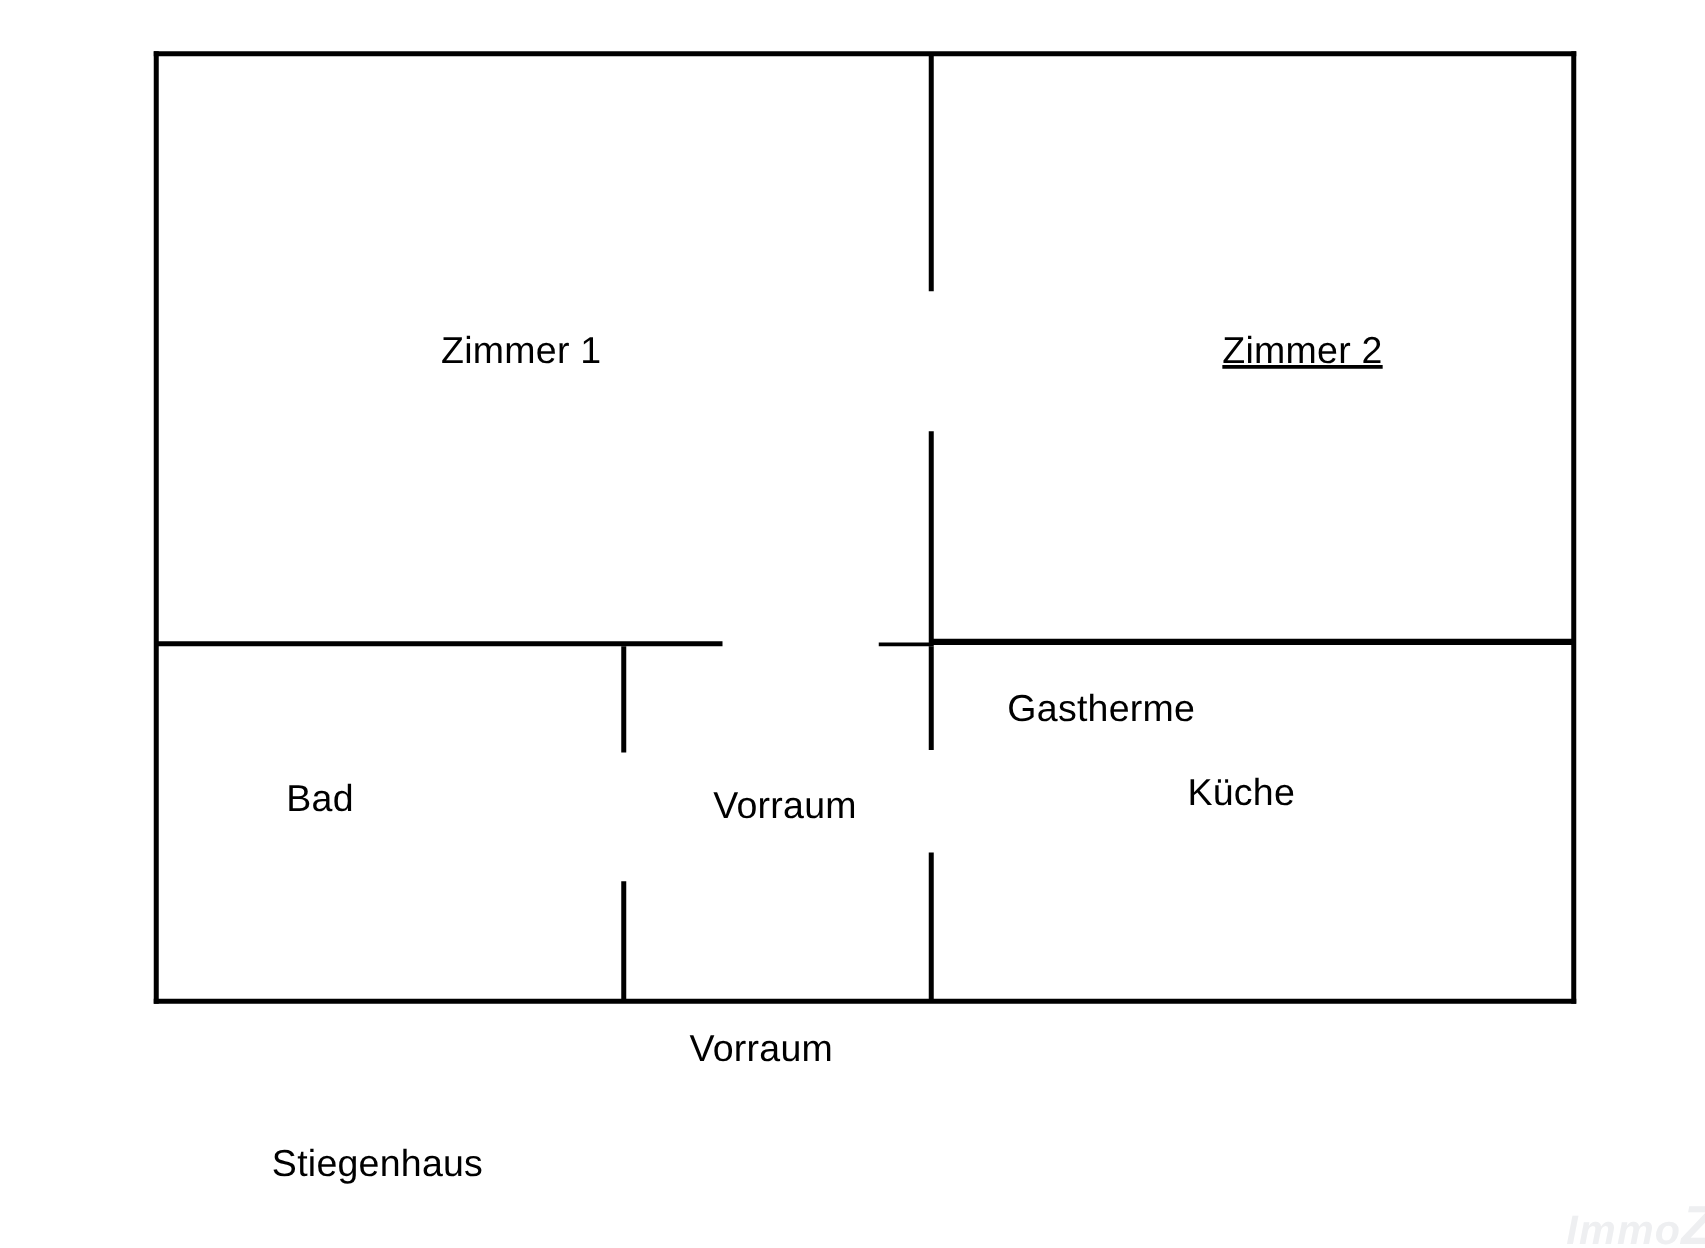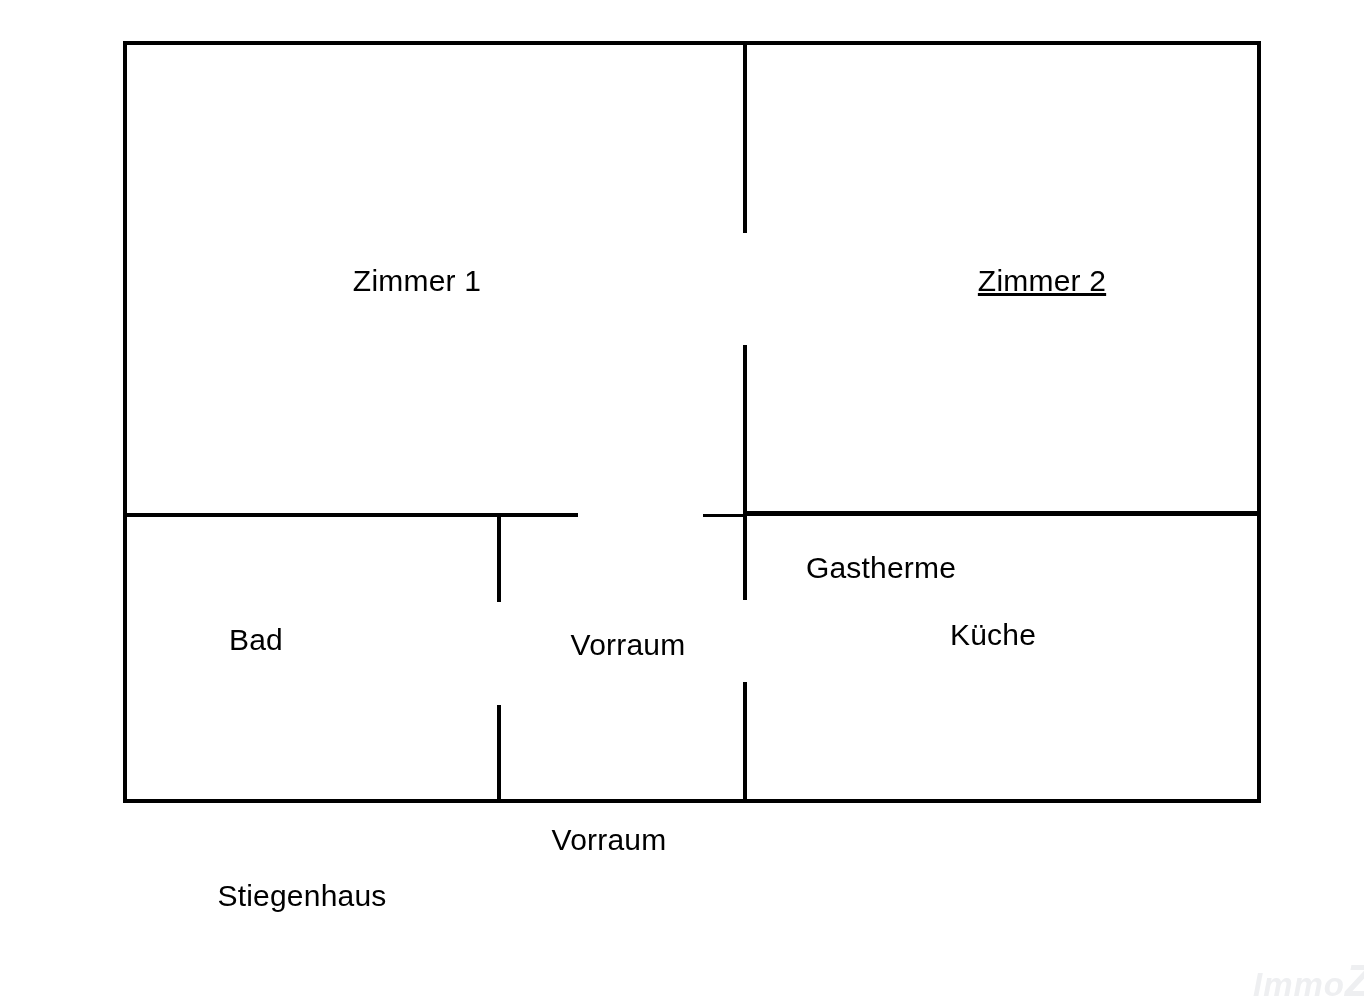--- a/index.html
+++ b/index.html
@@ -28,21 +28,21 @@
     white-space: nowrap;
     letter-spacing: 0.2px;
   }
   .lbl-zimmer1     { left: 417px;  top: 281px; }
   .lbl-zimmer2     { left: 1042px;  top: 281px; text-decoration: underline; }
   .lbl-gastherme   { left: 861px;  top: 568px; margin-left: 20px; }
   .lbl-kueche      { left: 993px;  top: 635px; }
   .lbl-bad         { left: 256px;  top: 640px; }
   .lbl-vorraum     { left: 628px;  top: 645px; }
   .lbl-eingang     { left: 609px;  top: 840px; }
-  .lbl-stiegenhaus { left: 302px;  top: 896px; }
+  .lbl-stiegenhaus { left: 302px;  top: 932px; }
   .watermark {
     position: absolute;
     left: 1253px;
     top: 956px;
     display: flex;
     align-items: baseline;
     font-style: italic;
     font-weight: bold;
     color: #eeeff1;
     letter-spacing: 1px;

